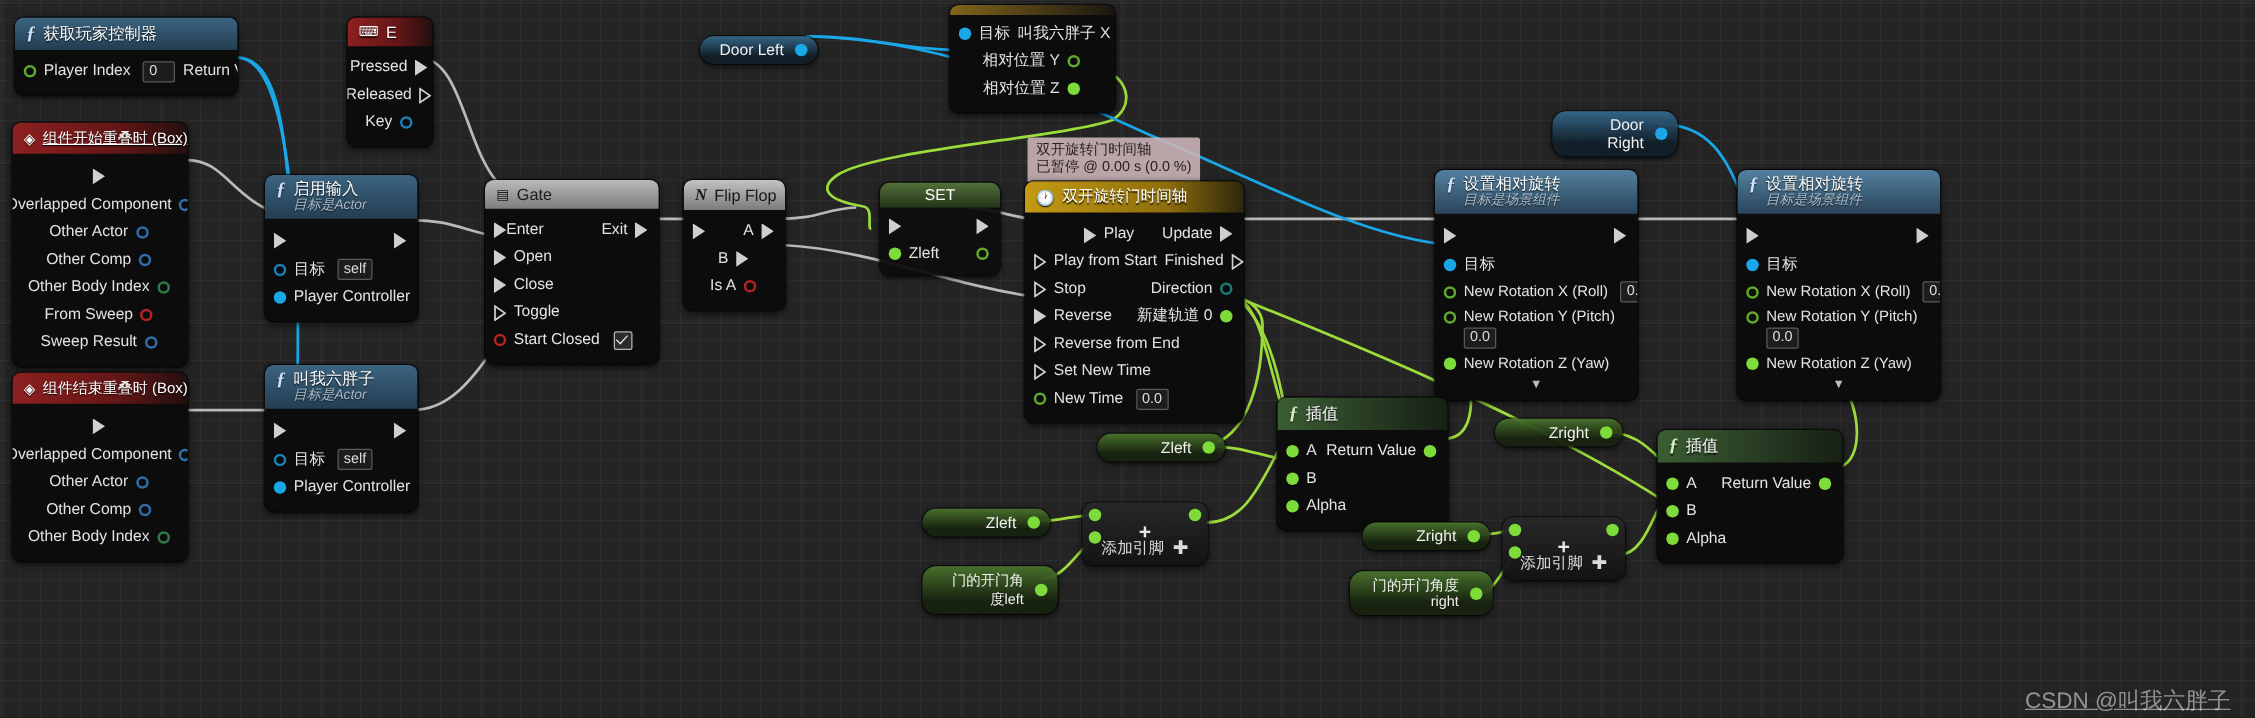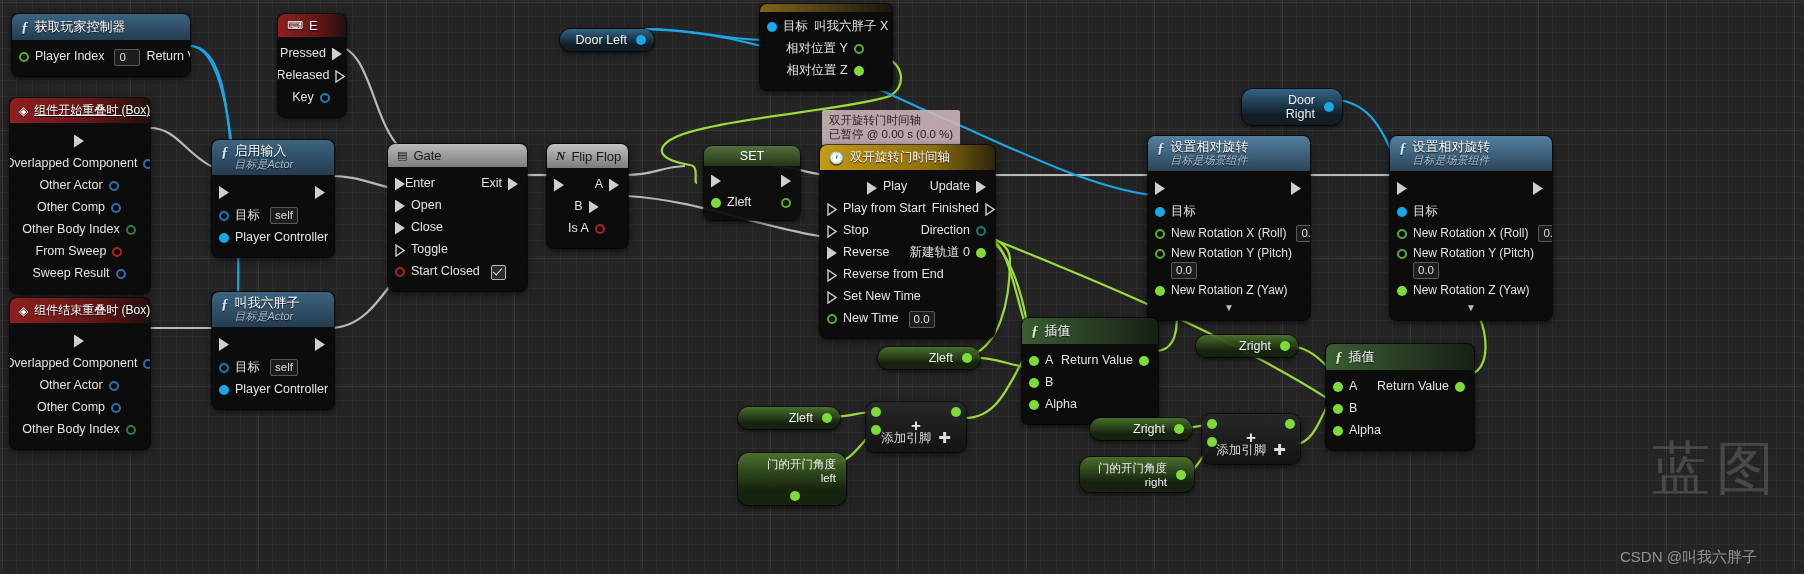--- a/index.html
+++ b/index.html
@@ -171,23 +171,24 @@
   .watermark{
     position:absolute;
     color:rgba(255,255,255,.16);
     font-size:58px;
     letter-spacing:6px;
     user-select:none;
   }
   .wm-text{
     position:absolute;
     color:rgba(235,235,235,.55);
-    font-size:15px;
+    font-size:18px;
     white-space:nowrap;
     user-select:none;
+    text-decoration:underline;
   }
   .collapse{
     text-align:center;color:#bdbdbd;font-size:10px;line-height:8px;padding-top:2px;
   }
 </style>
 </head>
 <body>
 
 <div id="canvas">
 
@@ -755,21 +756,21 @@
   <div class="bean green" style="left:878px;top:347px;width:80px;">
     <span class="t">Zleft</span>
     <span class="dot green-f"></span>
   </div>
 
   <div class="bean green" style="left:738px;top:407px;width:80px;">
     <span class="t">Zleft</span>
     <span class="dot green-f"></span>
   </div>
 
-  <div class="bean green" style="left:738px;top:453px;width:86px;flex-direction:column;">
+  <div class="bean green" style="left:738px;top:453px;width:86px;">
     <span class="t" style="font-size:11.5px;">门的开门角度left</span>
     <span class="dot green-f"></span>
   </div>
 
   <div class="bean green" style="left:1196px;top:335px;width:80px;">
     <span class="t">Zright</span>
     <span class="dot green-f"></span>
   </div>
 
   <div class="bean green" style="left:1090px;top:418px;width:80px;">
@@ -809,18 +810,15 @@
     <div style="position:absolute;right:5px;top:5px;">
         <span class="dot green-f" style="display:block;"></span>
       </div>
     <div class="plus" style="position:absolute;left:0;right:0;top:15px;">+</div>
     <div class="addpin" style="position:absolute;left:0;right:0;bottom:5px;">
       <span>添加引脚</span>
       <span class="p">✚</span>
     </div>
   </div>
 
-  <div class="watermark" style="left:1652px;top:430px;">
-    <span>蓝图</span>
-  </div>
   <div class="wm-text" style="left:1620px;top:548px;">CSDN @叫我六胖子</div>
 
 </div>
 
 </body></html>

